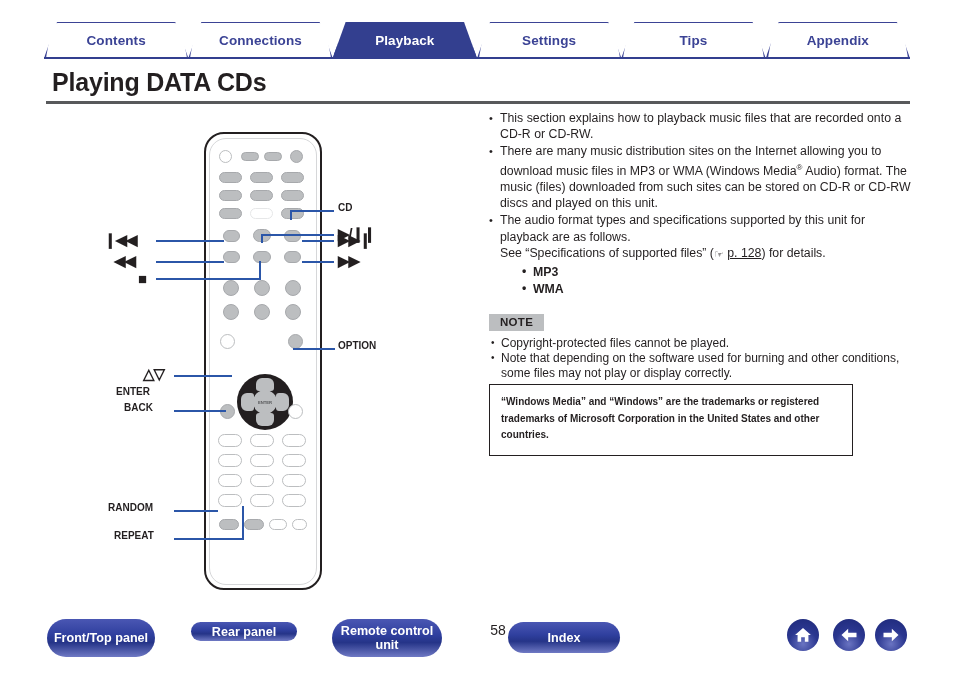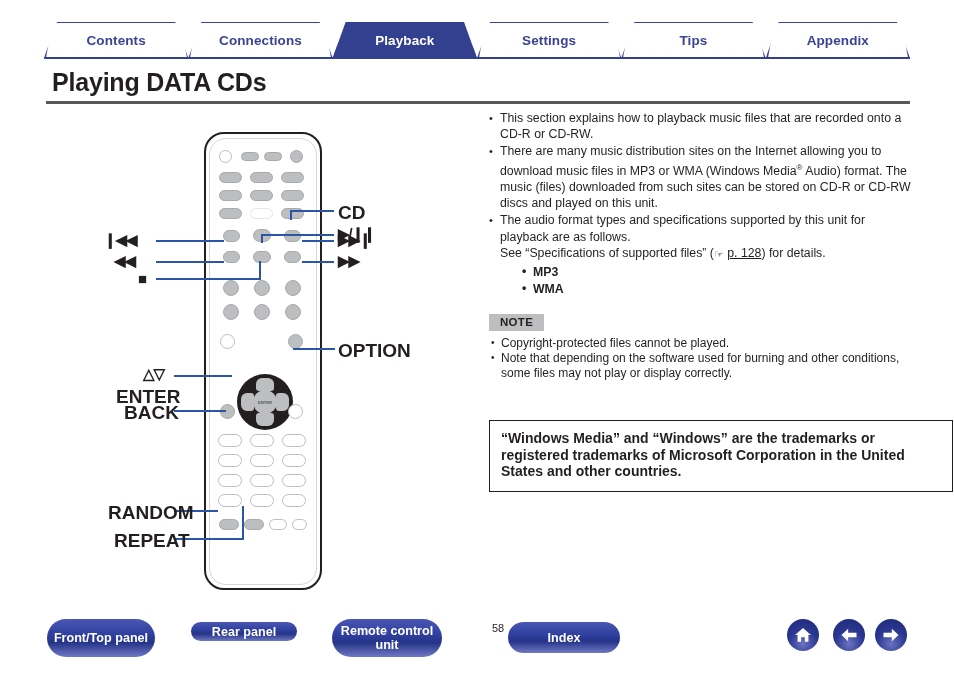--- a/index.html
+++ b/index.html
@@ -155,25 +155,25 @@
   ul.notelist > li::before {
     content: "\2022";
     position: absolute;
     left: 2px; top: -1px;
     font-size: 10px;
   }
 
   
   #tmbox {
     position: absolute;
-    left: 489px; top: 420px;
-    width: 464px;
+    left: 489px; top: 384px;
+    width: 364px;
     border: 1.4px solid #231f20;
     padding: 9px 11px 11px 11px;
-    font-size: 14px;
+    font-size: 10px;
     line-height: 16.5px;
     font-weight: bold;
     color: #231f20;
   }
 
   
   #remotewrap { position: absolute; left: 46px; top: 110px; width: 420px; height: 490px; }
   #remote {
     position: absolute;
     left: 158px; top: 22px;
@@ -221,21 +221,21 @@
     position: absolute;
     left: 16px; top: 16px; width: 24px; height: 24px;
     border-radius: 50%;
     background: #bcbec0;
     display: flex; align-items: center; justify-content: center;
     font-size: 4.2px; color: #58595b; font-weight: bold;
   }
   
   .callout {
     position: absolute;
-    font-size: 19px;
+    font-size: 10px;
     font-weight: bold;
     color: #231f20;
     white-space: nowrap;
   }
   .callout.sym { font-size: 15px; letter-spacing: -1px; }
   .leader { position: absolute; background: #2b56a8; }
   .leader.h { height: 2.2px; }
   .leader.v { width: 2.2px; }
 
   
@@ -251,21 +251,21 @@
     justify-content: center;
     text-align: center;
     line-height: 14px;
     cursor: pointer;
   }
   #pagenum {
     position: absolute;
     left: 478px; top: 622px;
     width: 40px;
     text-align: center;
-    font-size: 11px;
+    font-size: 14px;
     color: #231f20;
   }
   .circbtn {
     position: absolute;
     width: 32px; height: 32px;
     border-radius: 50%;
     background: radial-gradient(circle at 50% 78%, #6a74c2 0%, #2b3790 48%, #1d2878 100%);
     display: flex; align-items: center; justify-content: center;
     cursor: pointer;
   }

